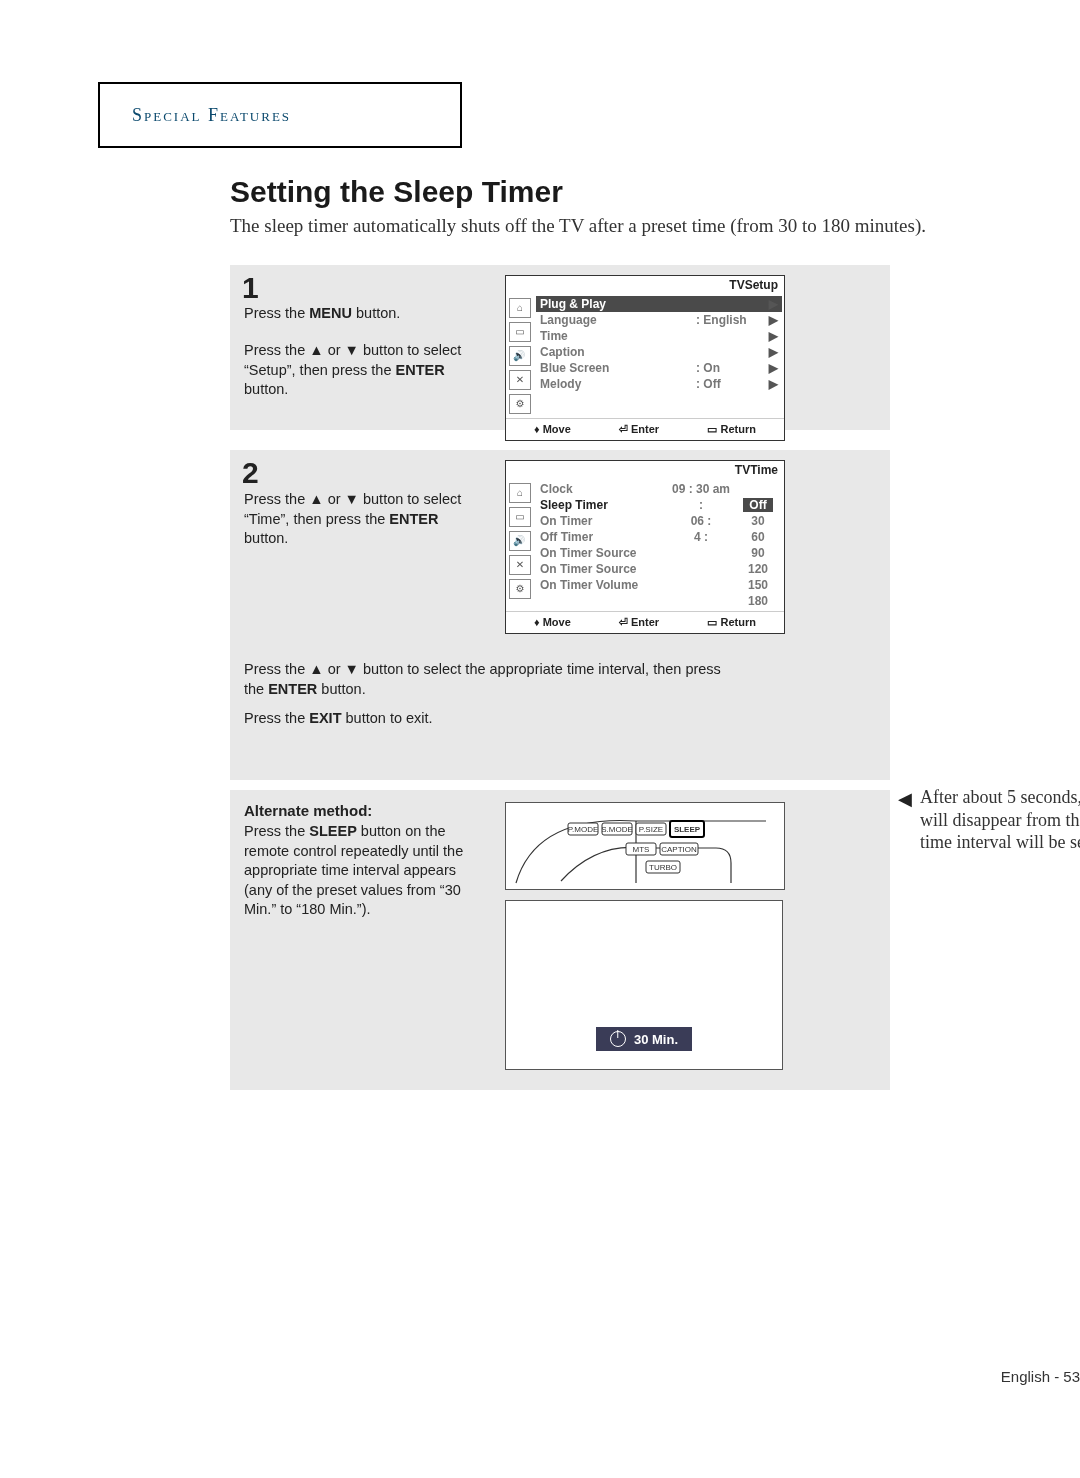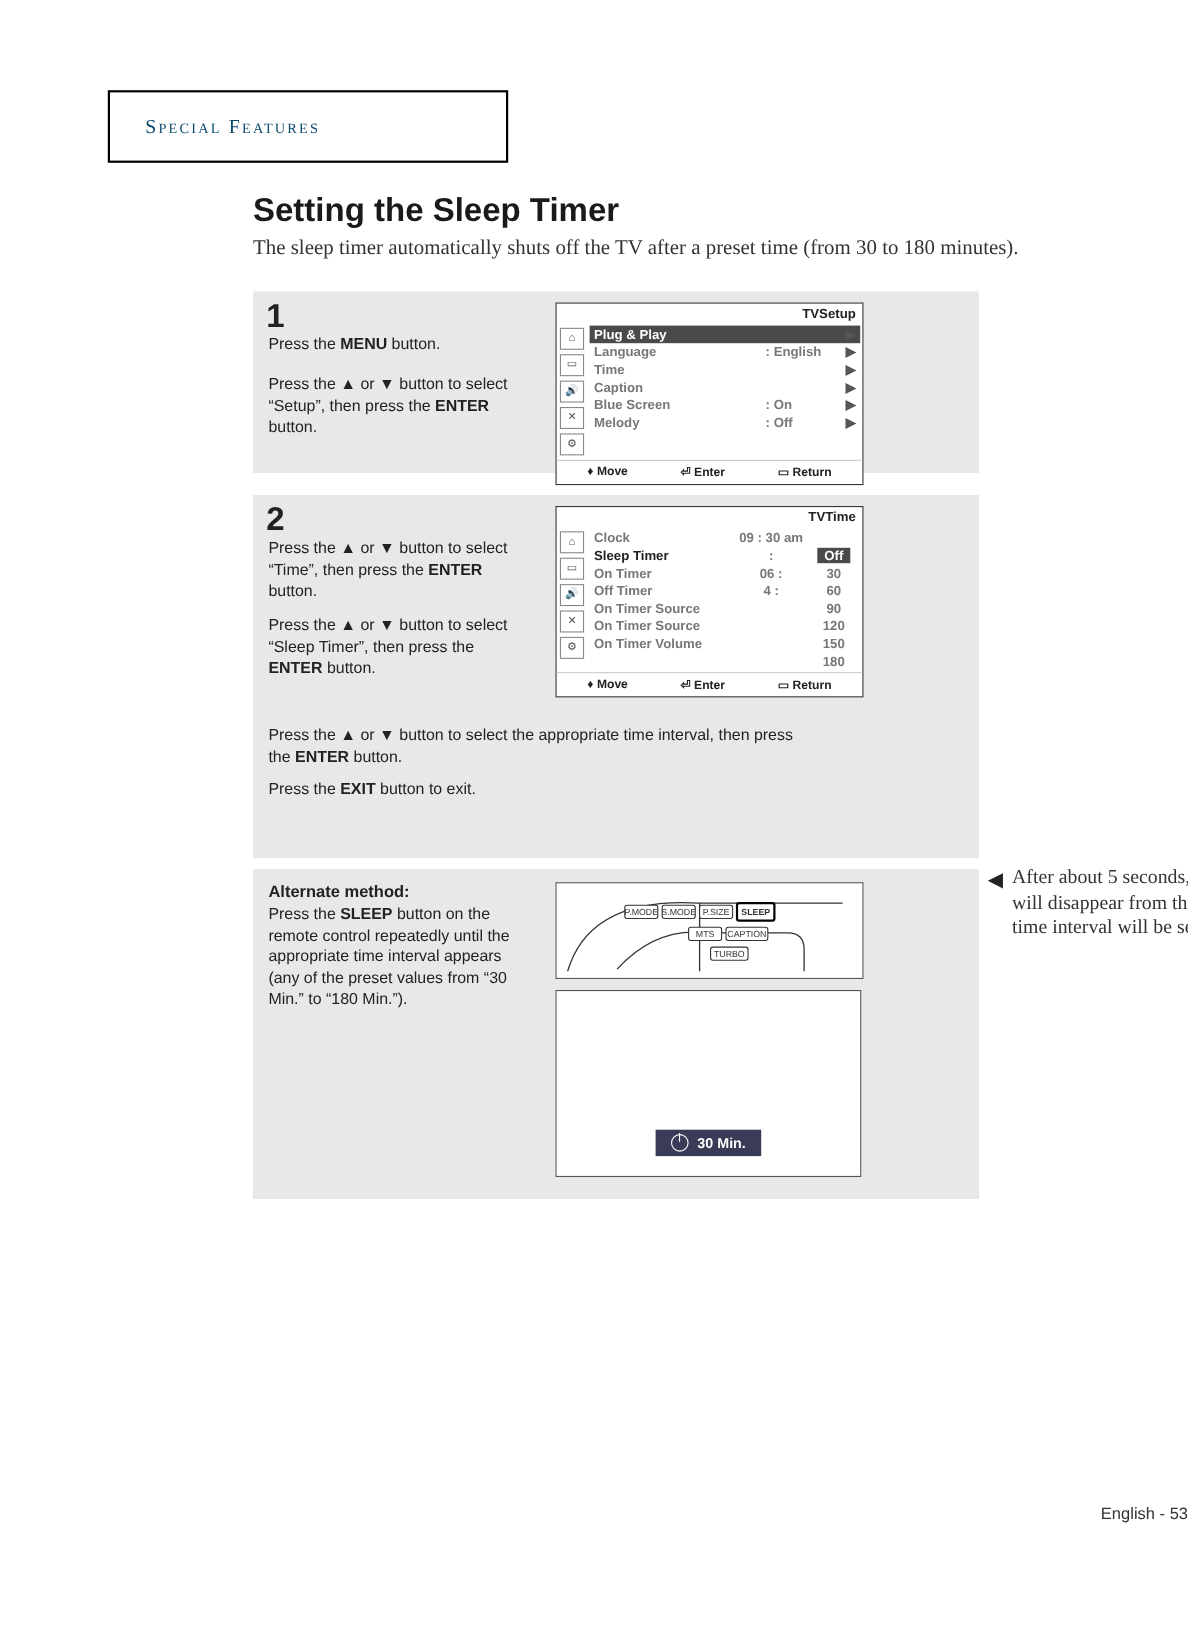--- a/index.html
+++ b/index.html
@@ -115,23 +115,20 @@
         <span>▭ <span>Return</span></span>
       </div>
     </div>
   </div>
 
   <div class="panel p2">
     <div class="step-num">2</div>
     <div class="instr" style="left:14px;top:40px;width:230px;line-height:1.35">
       <span>Press the </span><span>▲</span><span> or </span><span>▼</span><span> button to select “Time”, then press the </span><b>ENTER</b><span> button.</span>
     </div>
-    <div class="instr" style="left:14px;top:110px;width:230px;line-height:1.35">
-      <span>Press the </span><span>▲</span><span> or </span><span>▼</span><span> button to select “Sleep Timer”, then press the </span><b>ENTER</b><span> button.</span>
-    </div>
     <div class="instr" style="left:14px;top:210px;width:500px;line-height:1.35">
       <span>Press the </span><span>▲</span><span> or </span><span>▼</span><span> button to select  the appropriate time interval, then press the </span><b>ENTER</b><span> button.</span>
     </div>
     <div class="instr" style="left:14px;top:260px;width:500px">
       <span>Press the </span><b>EXIT</b><span> button to exit.</span>
     </div>
 
     <div class="osd osd2" style="top:10px">
       <div class="osd-top">
         <span>TV</span>

